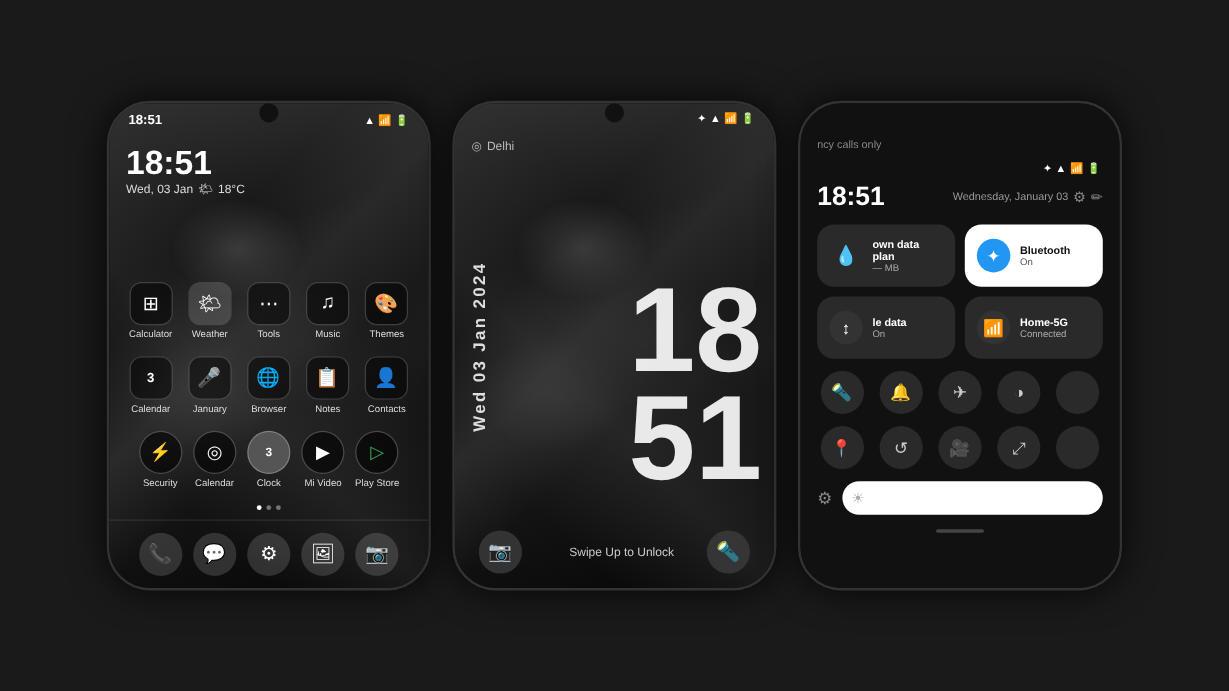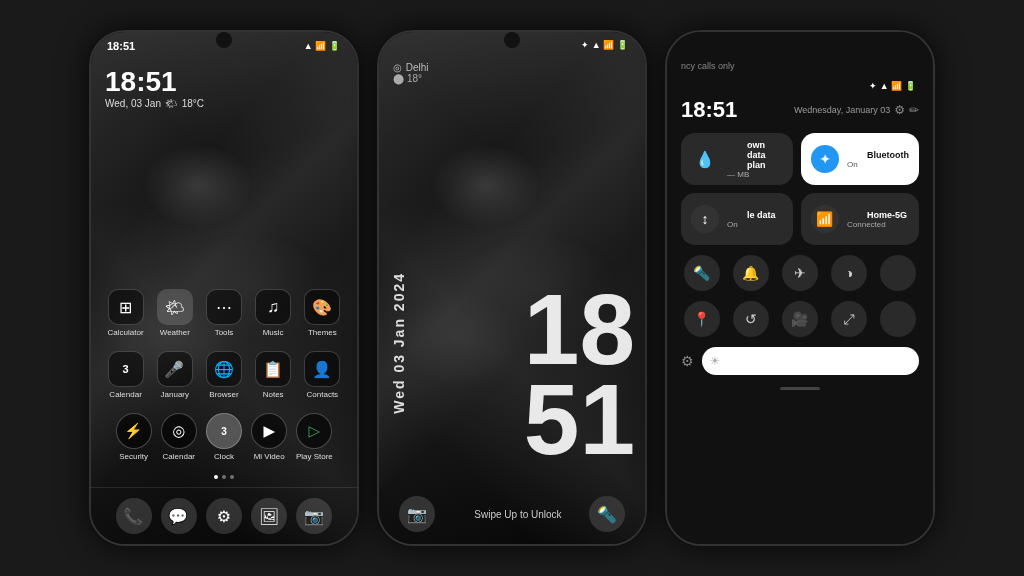--- a/index.html
+++ b/index.html
@@ -11,21 +11,21 @@
       align-items: center;
       justify-content: center;
       gap: 18px;
       font-family: 'Arial', sans-serif;
       overflow: hidden;
     }
 
     
     .phone {
       width: 270px;
-      height: 516px;
+      height: 408px;
       background: #111;
       border-radius: 36px;
       border: 2px solid #333;
       overflow: hidden;
       position: relative;
       box-shadow: 0 0 30px rgba(0,0,0,0.8);
     }
 
     
     .wallpaper {
@@ -301,21 +301,21 @@
       border-radius: 50%;
       display: flex;
       align-items: center;
       justify-content: center;
       font-size: 14px;
       flex-shrink: 0;
     }
     .tile-icon.blue-icon { background: transparent; color: #2196F3; font-size: 16px; }
     .tile-icon.dark-icon { background: #333; color: #fff; }
     .tile-text { flex: 1; }
-    .tile-name { font-size: 9px; font-weight: bold; color: #fff; margin-left: 20px; }
+    .tile-name { font-size: 9px; font-weight: bold; color: #fff; }
     .tile-name.dark { color: #111; }
     .tile-sub { font-size: 8px; color: #aaa; }
     .tile-sub.dark { color: #555; }
 
     .quick-buttons {
       display: grid;
       grid-template-columns: repeat(5, 1fr);
       gap: 8px;
       padding: 4px 14px;
     }
@@ -507,24 +507,20 @@
         <span class="status-icon">✦</span>
         <span class="status-icon">▲</span>
         <span class="status-icon">📶</span>
         <span class="status-icon">🔋</span>
       </div>
     </div>
     <div class="phone2-top">
       <span>◎</span>
       <span>Delhi</span>
     </div>
-    <div style="padding-left:14px; color:#aaa; font-size:10px; position:relative; z-index:5;">
-      <span>⬤</span>
-      <span>18°</span>
-    </div>
 
     <div class="phone2-date-side">Wed 03 Jan 2024</div>
 
     <div class="phone2-clock-big">
       <div class="hr">18</div>
       <div class="hr">51</div>
     </div>
 
     <div class="phone2-bottom">
       <div class="phone2-bottom-icon">📷</div>

